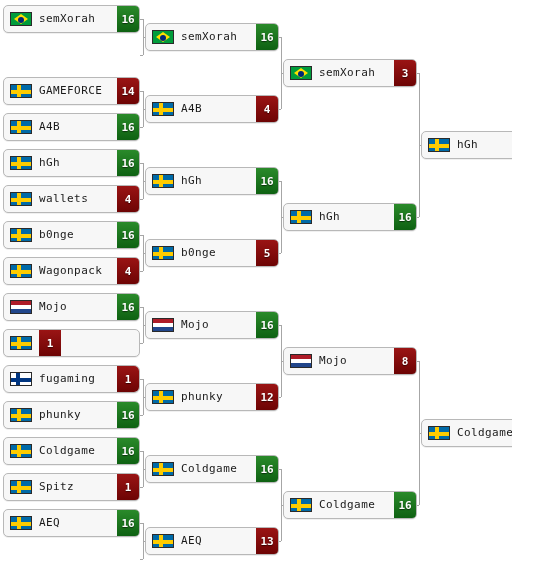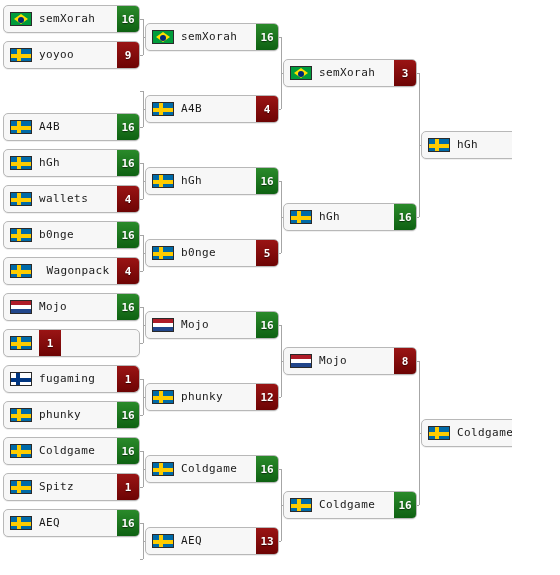--- a/index.html
+++ b/index.html
@@ -156,24 +156,24 @@
     <div class="ln h" style="left: 419px; top: 145px; width: 2px;"></div>
     <div class="ln h" style="left: 417px; top: 361px; width: 2px;"></div>
     <div class="ln h" style="left: 417px; top: 505px; width: 2px;"></div>
     <div class="ln v" style="left: 419px; top: 361px; height: 144px;"></div>
     <div class="ln h" style="left: 419px; top: 433px; width: 2px;"></div>
     <div class="slot" style="left: 3px; top: 5px; width: 137px;">
       <span class="flag br"></span>
       <span class="pname">semXorah</span>
       <span class="score win">16</span>
     </div>
-    <div class="slot" style="left: 3px; top: 41px; width: 137px;">
-      <span class="flag se"></span>
-      <span class="pname">yoyoo</span>
-      <span class="score loss">9</span>
+    <div class="slot" style="left: 3px; top: 77px; width: 137px;">
+      <span class="flag se"></span>
+      <span class="pname">GAMEFORCE</span>
+      <span class="score loss">14</span>
     </div>
     <div class="slot" style="left: 3px; top: 113px; width: 137px;">
       <span class="flag se"></span>
       <span class="pname">A4B</span>
       <span class="score win">16</span>
     </div>
     <div class="slot" style="left: 3px; top: 149px; width: 137px;">
       <span class="flag se"></span>
       <span class="pname">hGh</span>
       <span class="score win">16</span>
@@ -181,21 +181,21 @@
     <div class="slot" style="left: 3px; top: 185px; width: 137px;">
       <span class="flag se"></span>
       <span class="pname">wallets</span>
       <span class="score loss">4</span>
     </div>
     <div class="slot" style="left: 3px; top: 221px; width: 137px;">
       <span class="flag se"></span>
       <span class="pname">b0nge</span>
       <span class="score win">16</span>
     </div>
-    <div class="slot" style="left: 3px; top: 257px; width: 137px; text-align: center;">
+    <div class="slot" style="left: 3px; top: 257px; width: 137px;">
       <span class="flag se"></span>
       <span class="pname">Wagonpack</span>
       <span class="score loss">4</span>
     </div>
     <div class="slot" style="left: 3px; top: 293px; width: 137px;">
       <span class="flag nl"></span>
       <span class="pname">Mojo</span>
       <span class="score win">16</span>
     </div>
     <div class="slot" style="left: 3px; top: 329px; width: 137px;">

